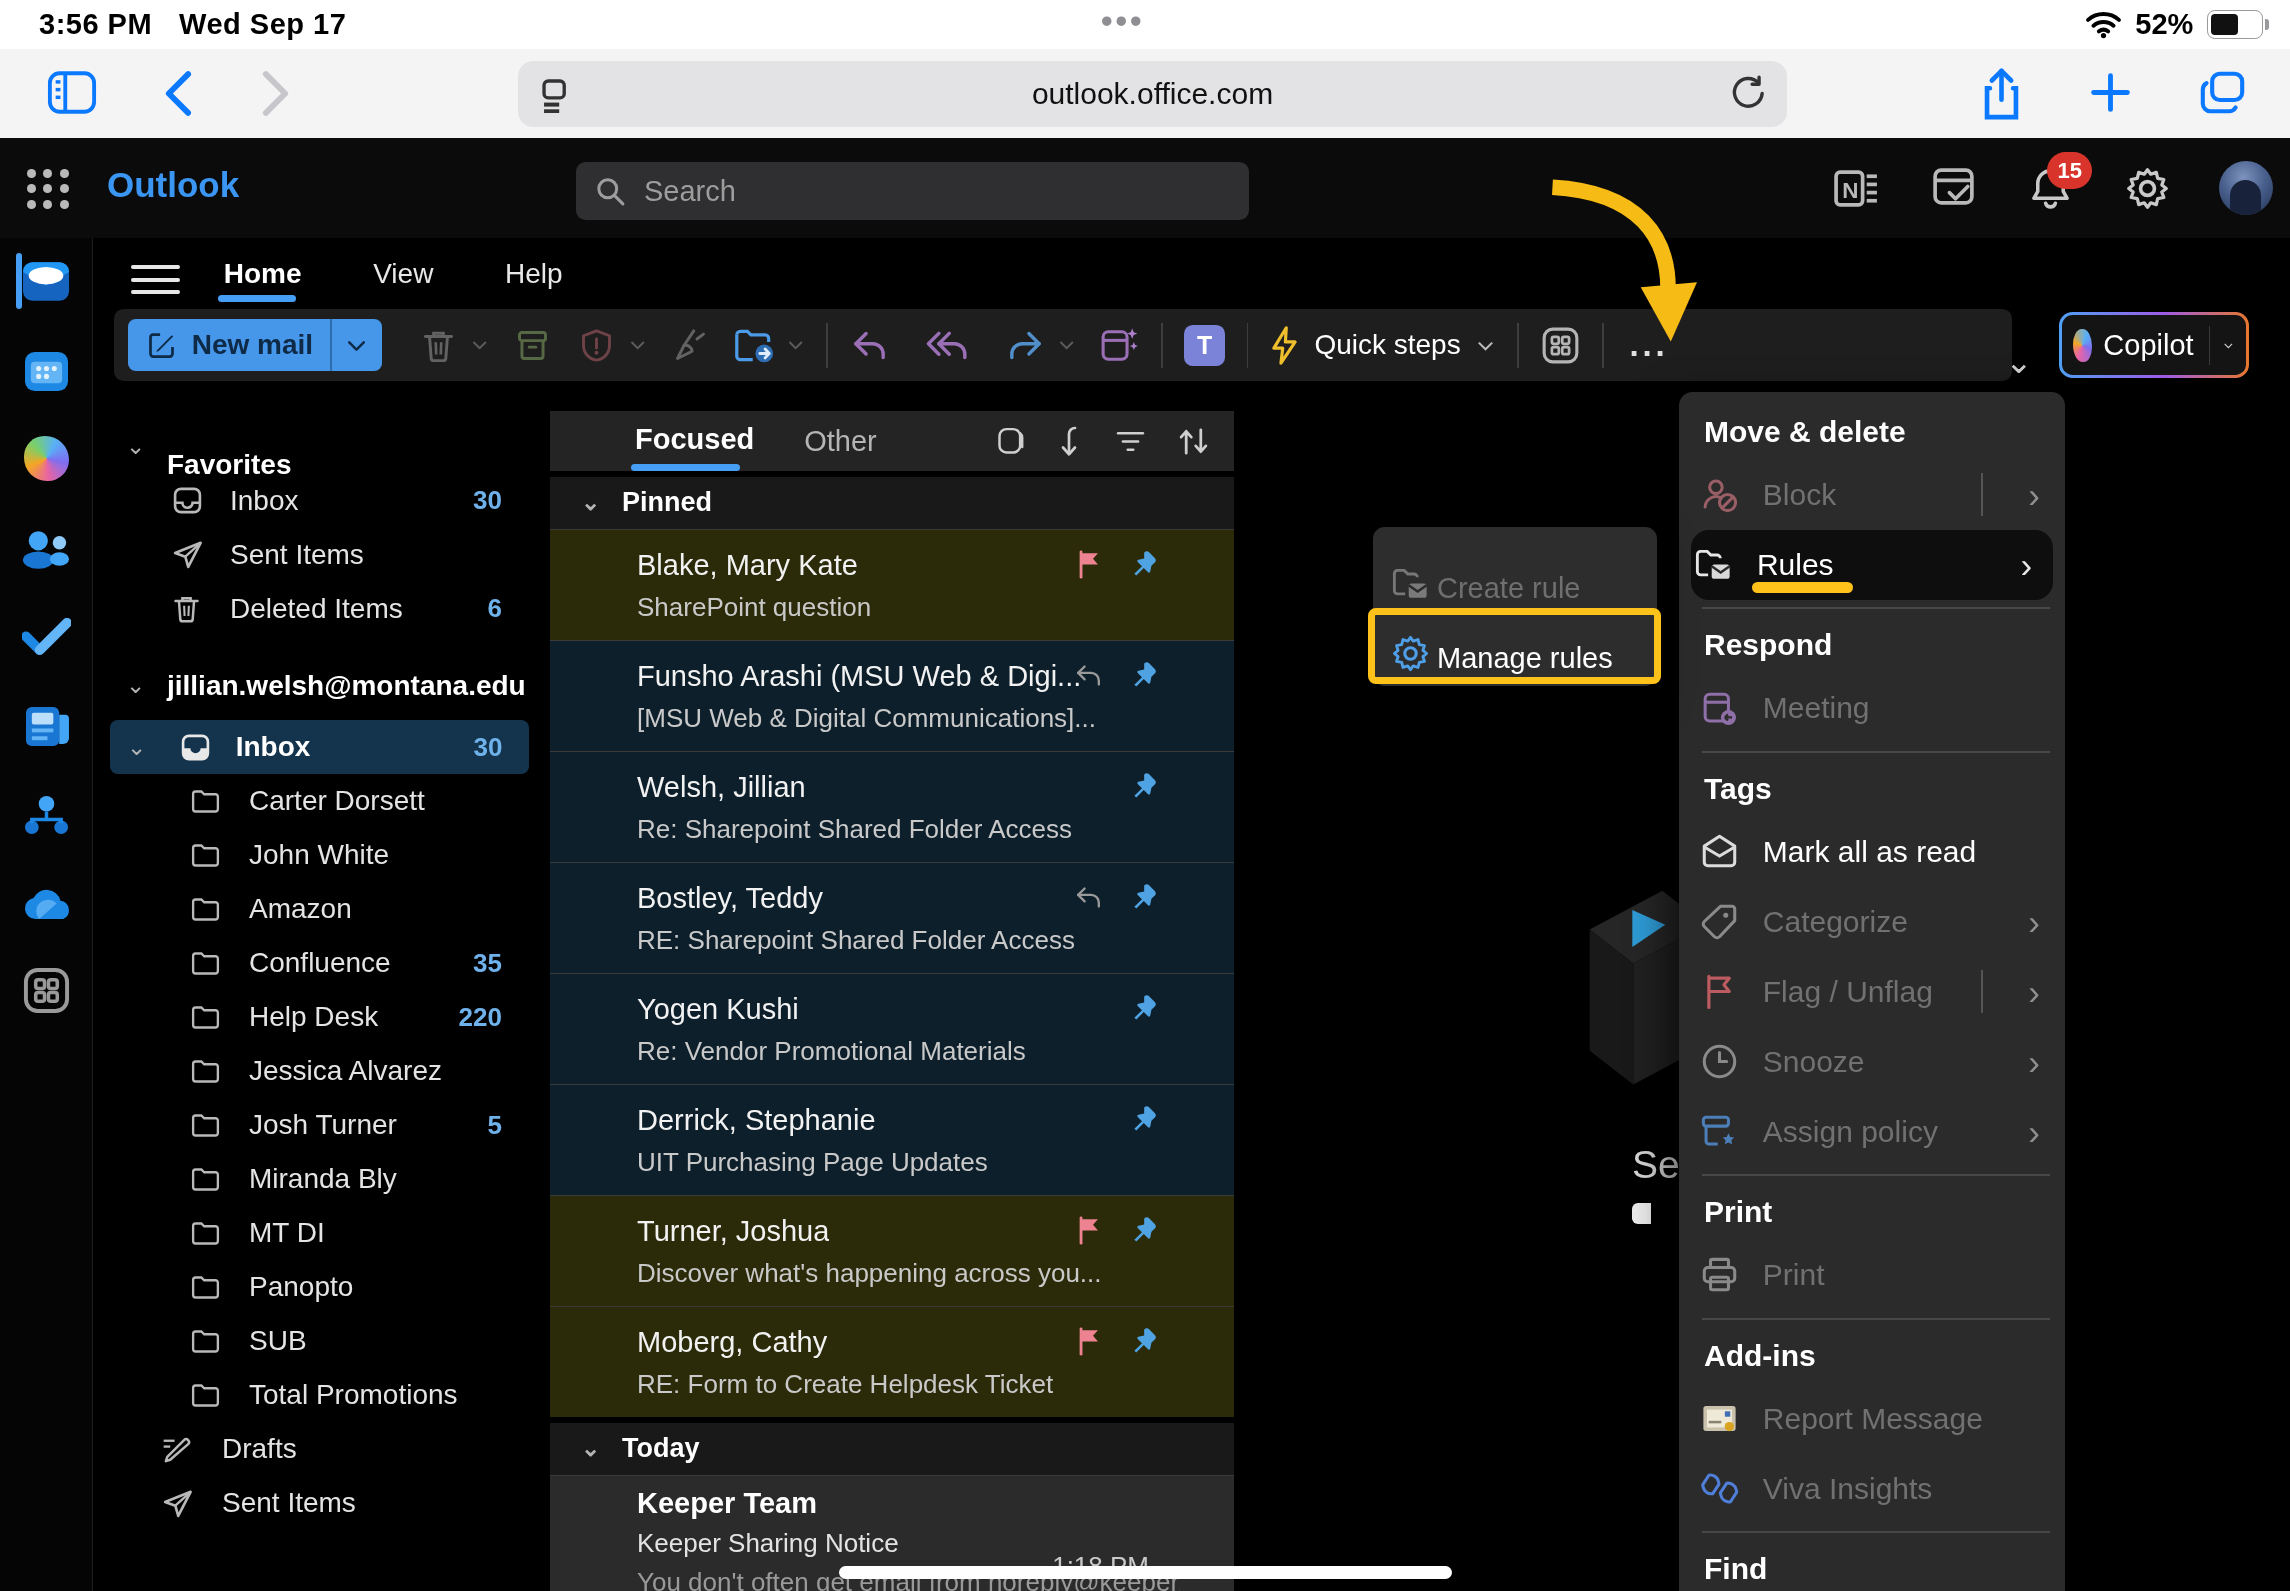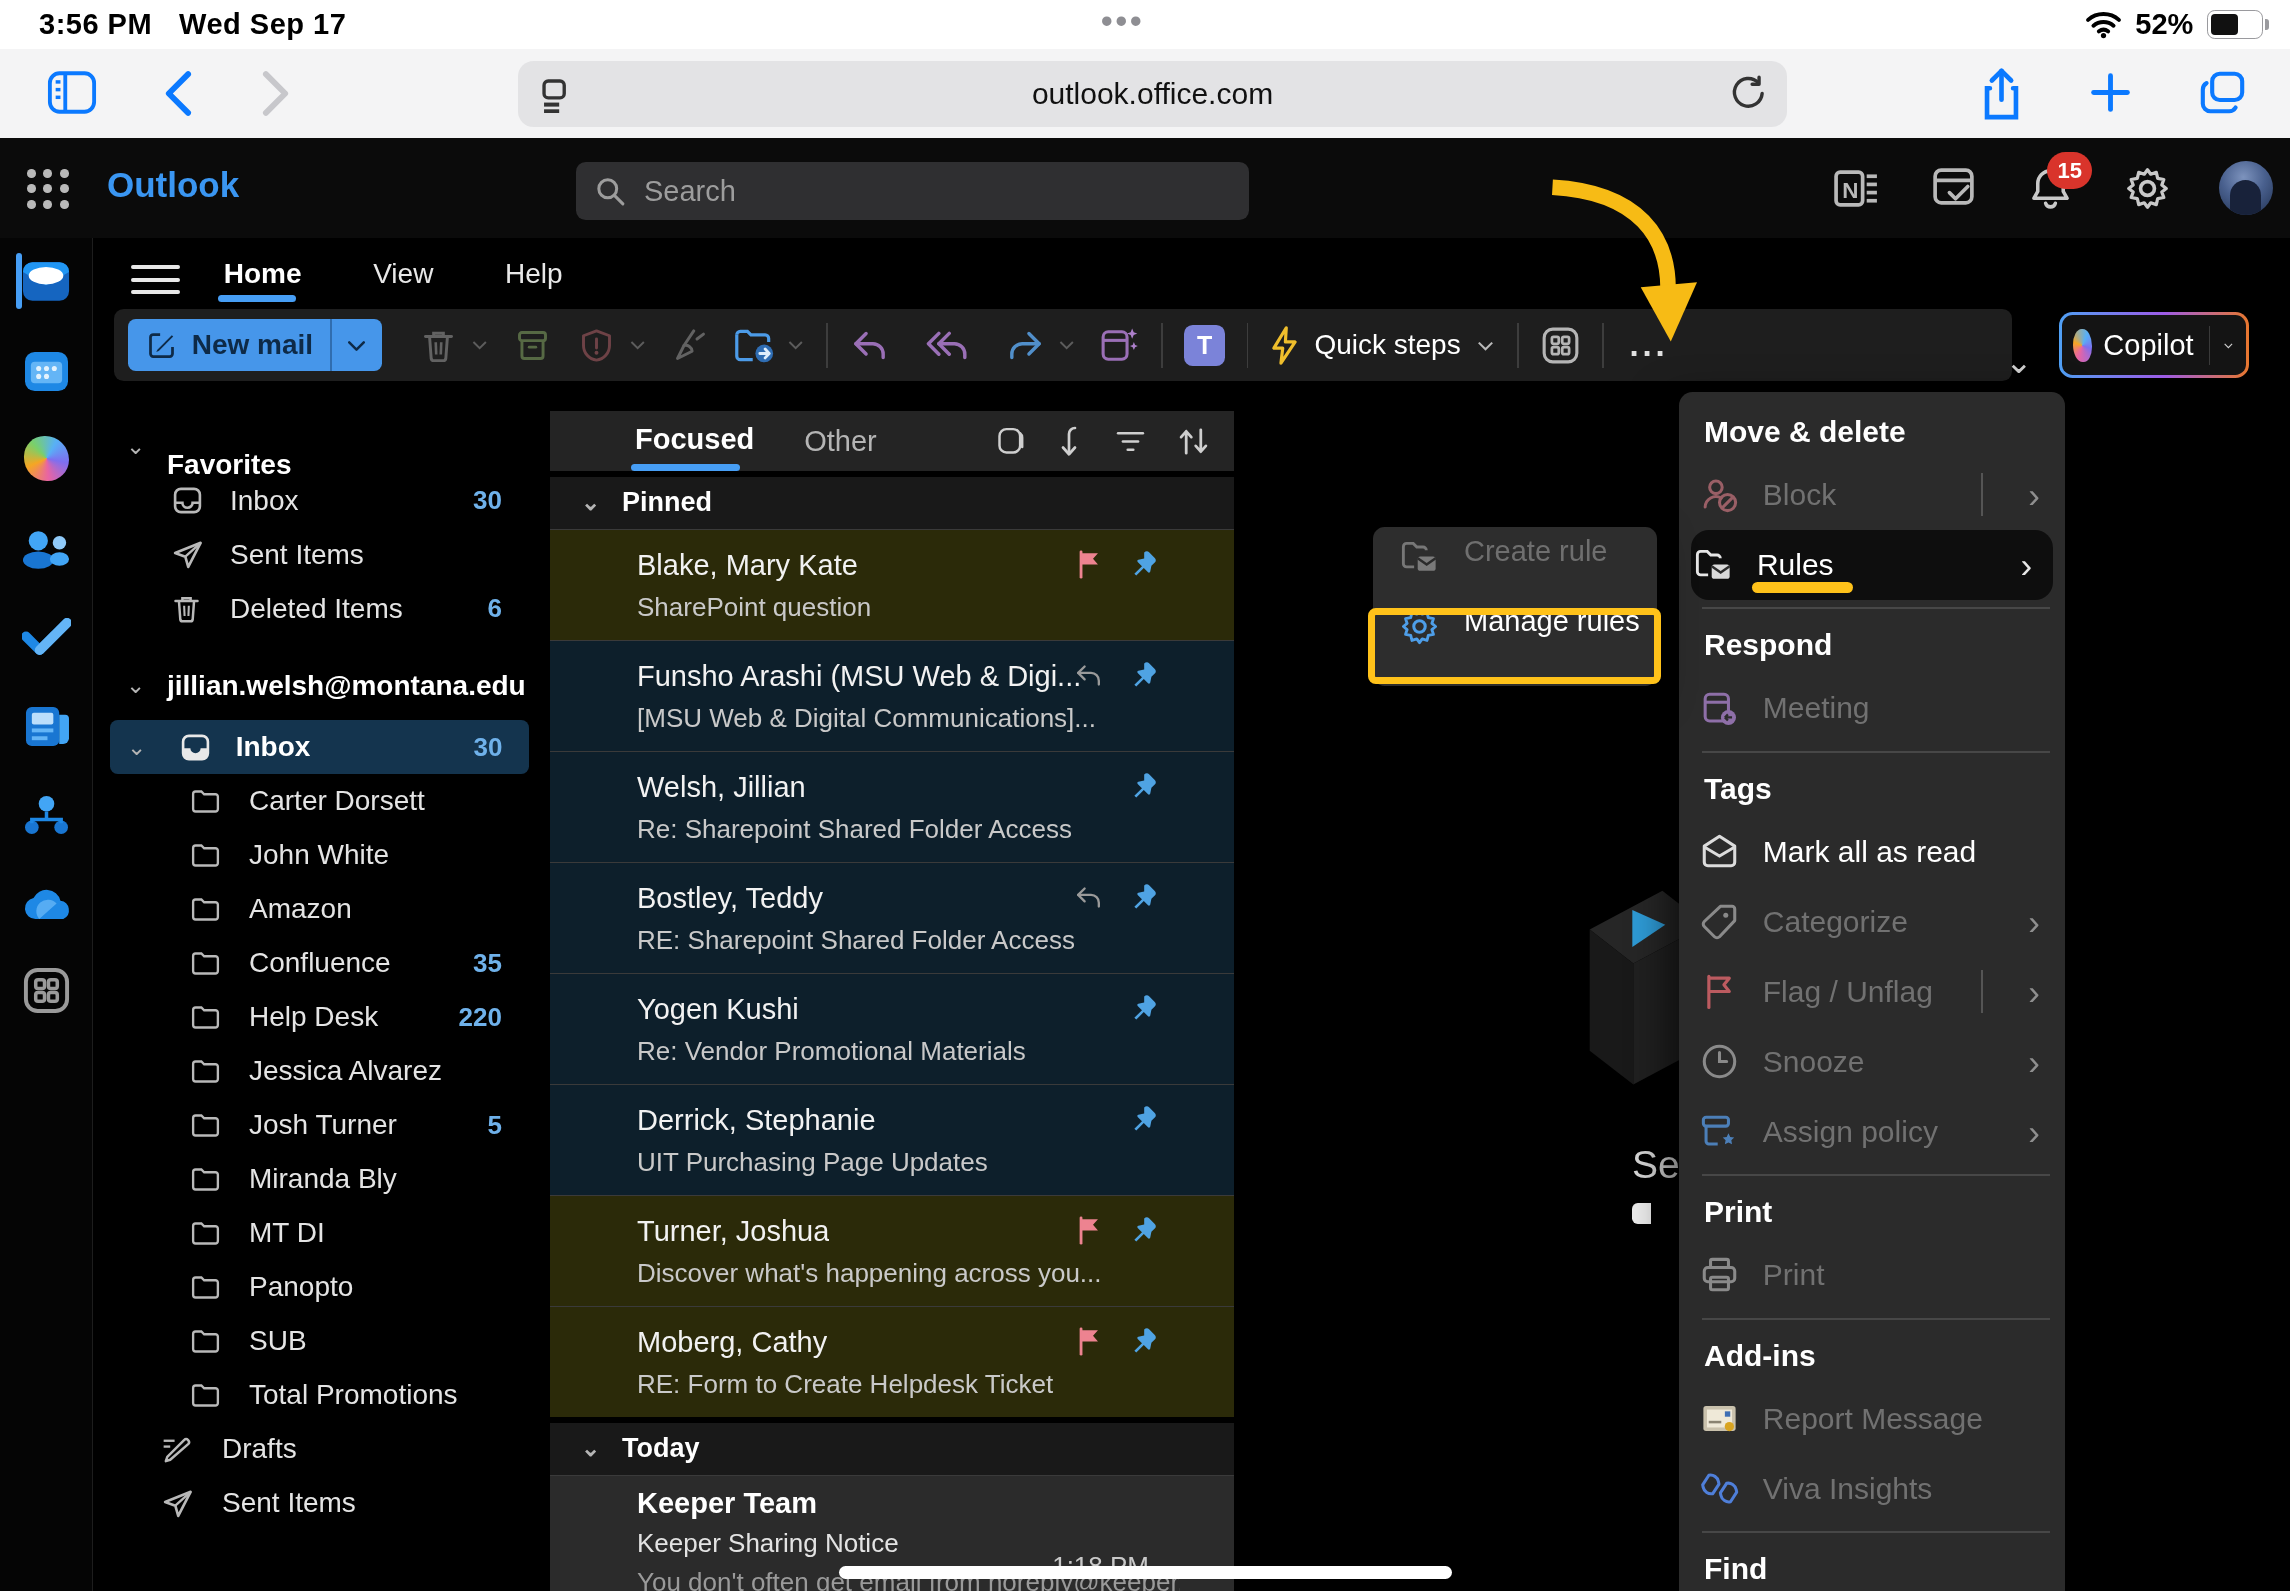--- a/index.html
+++ b/index.html
@@ -127,21 +127,21 @@
   .m-item.dis{color:#717171;}
   .m-split{position:absolute;right:82px;width:1.9px;height:43px;background:#555;}
   .m-chev{position:absolute;right:25px;color:#8f8f8f;font-size:35px;}
   .m-item.hl{margin:0 11.6px;background:#0e0e0e;border-radius:18px;padding-left:0;}
   .m-item.hl .m-chev{color:#e8e8e8;right:21.3px;}
   .m-div{height:1.9px;background:#474747;margin:7.8px 15.5px 7.8px 23px;}
 
   
   .submenu{left:1373px;top:527px;width:284px;height:159px;background:#2d2d2d;border-radius:11.6px;
            box-shadow:0 11.6px 35px rgba(0,0,0,.6);padding-top:7.8px;box-sizing:border-box;}
-  .sm-item{height:70px;display:flex;align-items:flex-start;padding-left:25px;font-size:29px;color:#fff;gap:23px;}
+  .sm-item{height:70px;display:flex;align-items:flex-end;padding-left:16px;font-size:29px;color:#fff;gap:5px;}
   .sm-item.dis{color:#6f6f6f;}
 
   
   .hl-box{left:1368px;top:608px;width:293px;height:76px;border:7.8px solid #ffc21a;border-radius:7.8px;box-sizing:border-box;}
   .rules-underline{left:1752px;top:582px;width:101px;height:10.7px;background:#ffc21a;border-radius:5.8px;}
   .home-indicator{left:839px;top:1566px;width:613px;height:12.6px;background:#fff;border-radius:7.8px;z-index:60;}
   svg{display:block;}
 </style>
 </head>
 <body>

